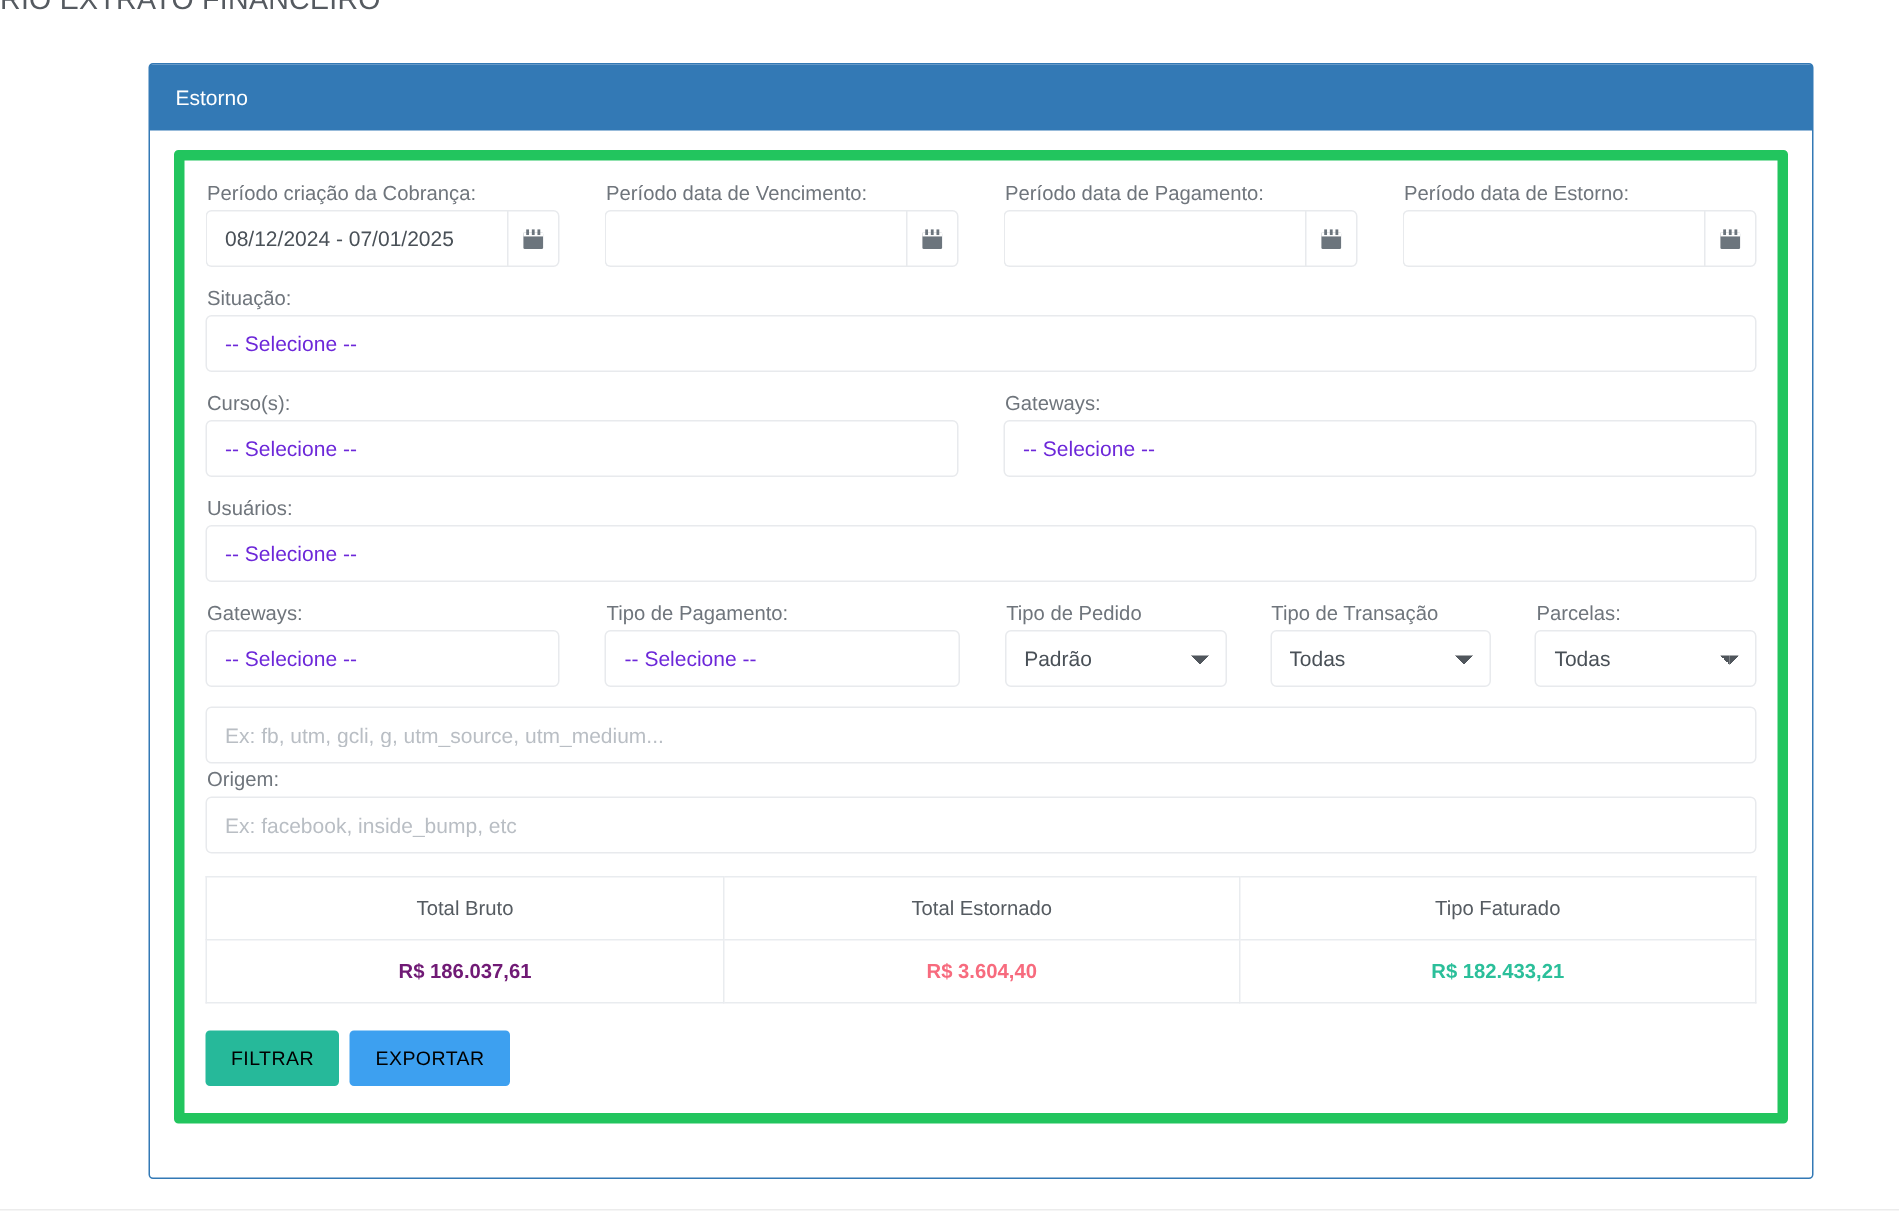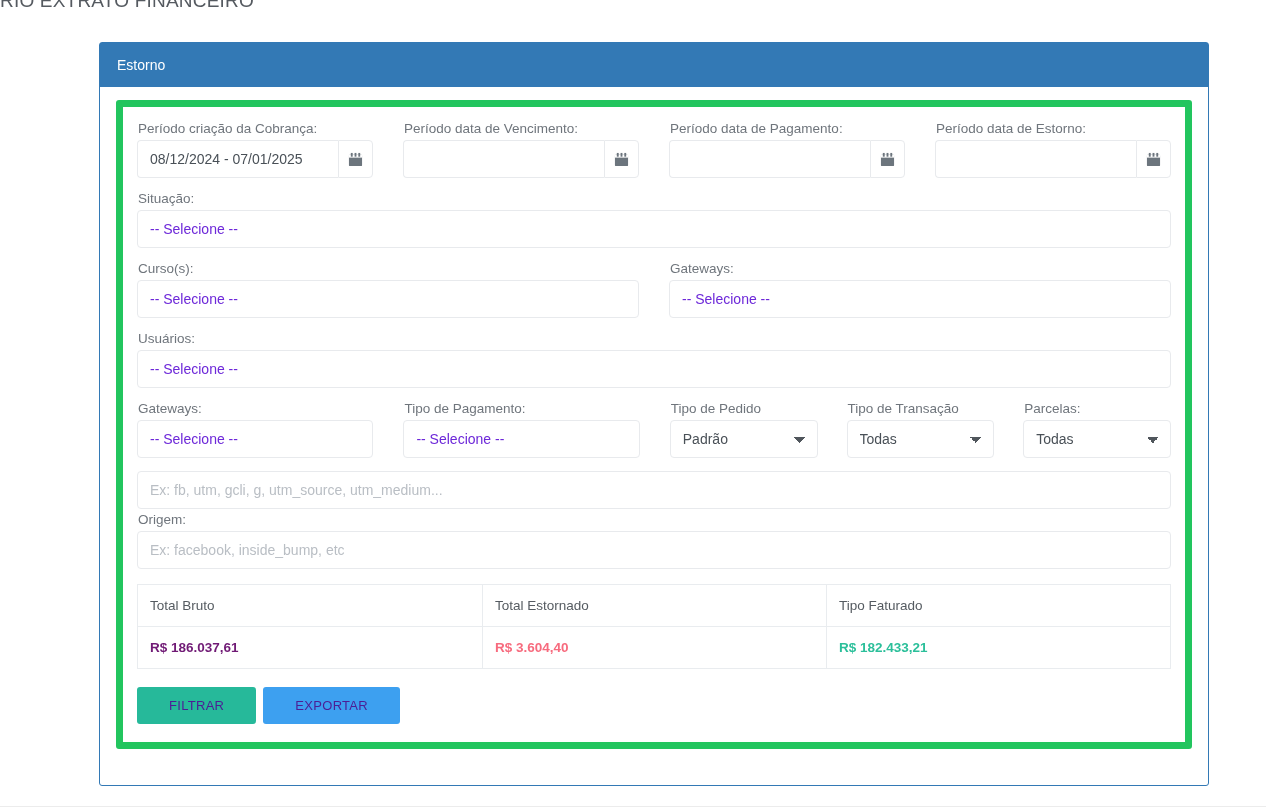--- a/index.html
+++ b/index.html
@@ -115,38 +115,38 @@
   
   table.totals {
     width: 100%;
     border-collapse: collapse;
     margin-top: 15px;
     table-layout: fixed;
   }
   table.totals th, table.totals td {
     border: 1px solid #e9ecef;
     padding: 13px 12px;
-    text-align: left;
+    text-align: center;
     font-size: 13.5px;
   }
   table.totals th { font-weight: 400; color: #555b61; }
   table.totals td { font-weight: bold; }
   td.v-bruto { color: #701a75; }
   td.v-estorno { color: #f76b7e; font-weight: normal; }
   td.v-faturado { color: #2bbf9a; }
 
   
   .btns { margin-top: 18px; display: flex; gap: 7px; }
   .btn {
     border: none;
     border-radius: 3px;
-    color: #4c1d95;
+    color: #000000;
     font-size: 13px;
     letter-spacing: .3px;
-    padding: 11px 32px;
+    padding: 11px 17px;
     cursor: pointer;
     font-family: "Liberation Sans", sans-serif;
   }
   .btn-filtrar { background: #26b99a; }
   .btn-exportar { background: #3da0f0; }
 
   
   .footline {
     position: absolute; left: 0; top: 806px; width: 1266px;
     border-top: 1px solid #ececec;

